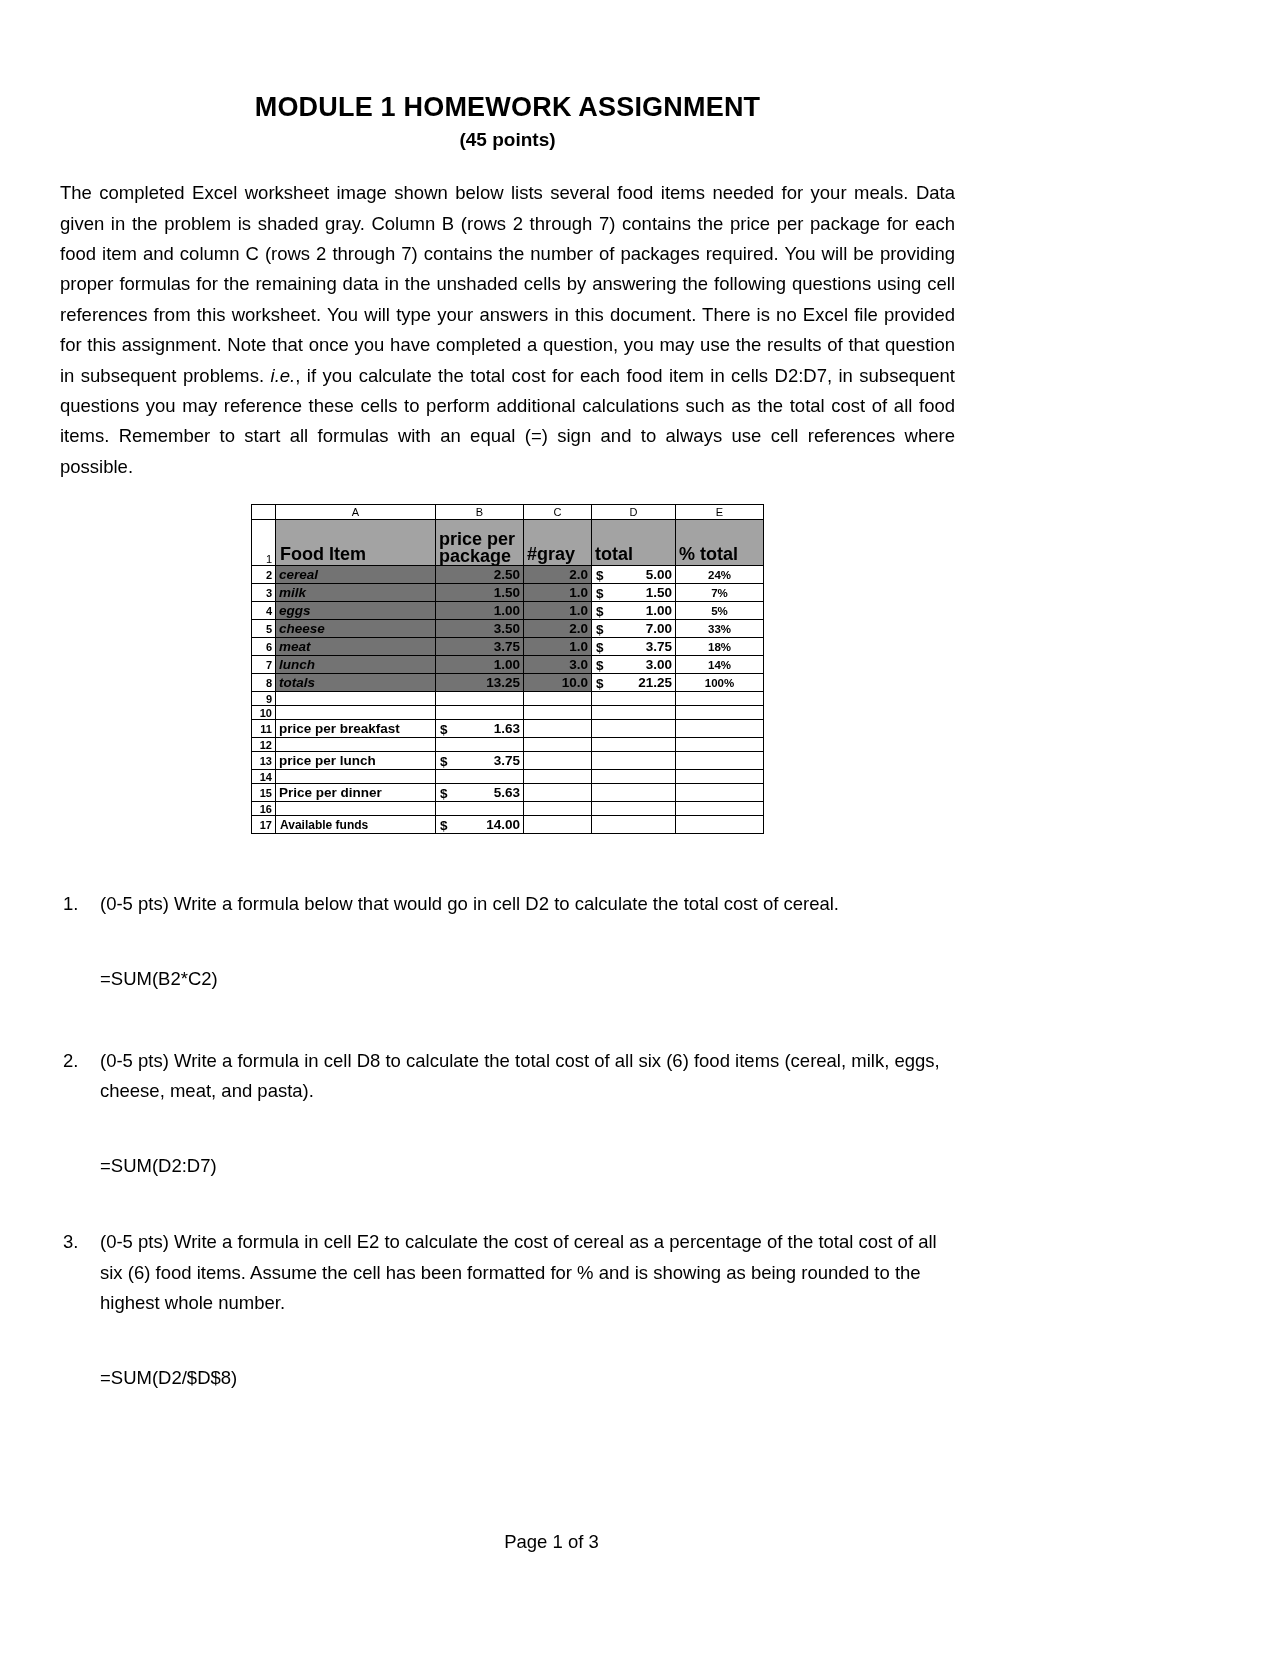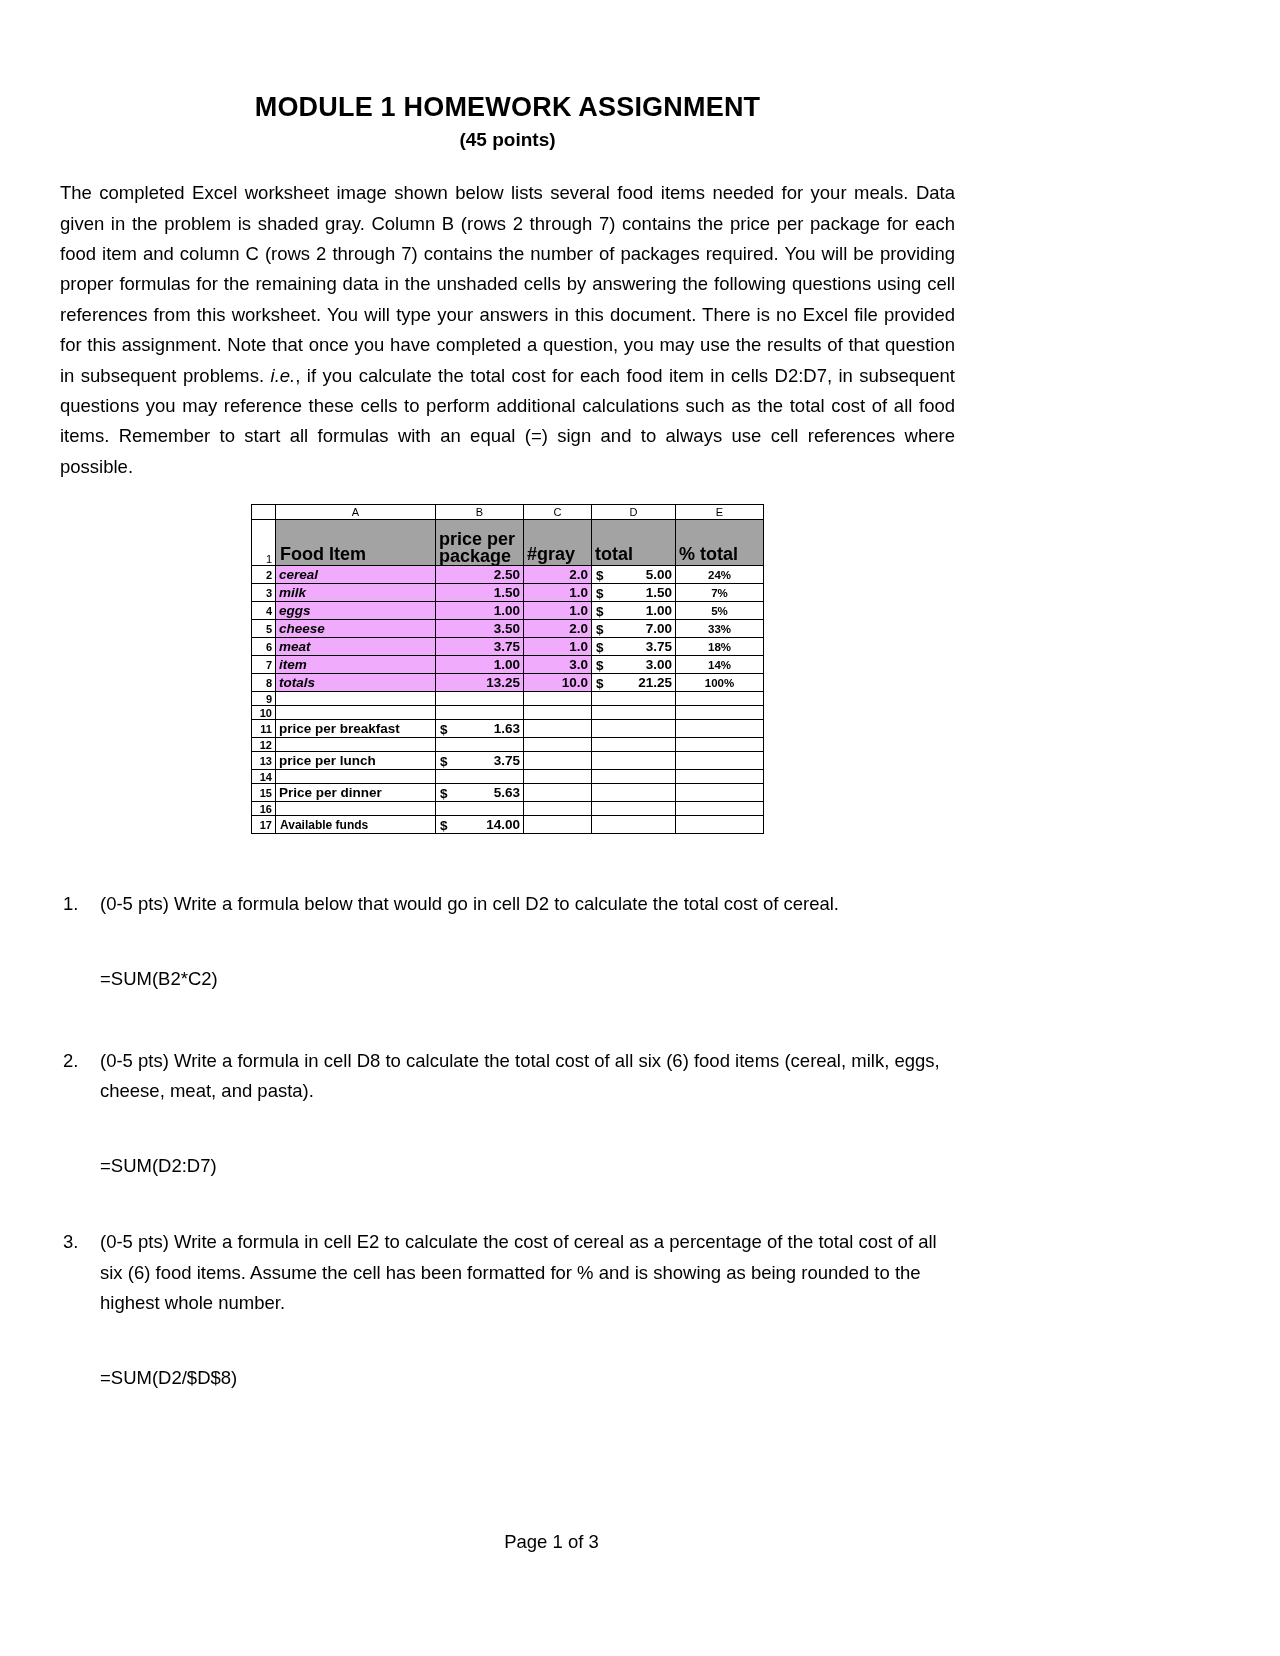--- a/index.html
+++ b/index.html
@@ -108,21 +108,21 @@
     border-right: 1.6px solid #000;
   }
 
   
   tr.r1 td { background: #a3a3a3; height: 46px; vertical-align: bottom; font-size: 18px; }
   tr.r1 td.rh { background: #ffffff; font-size: 11px; font-weight: normal; }
   tr.r1 td.hdr-wrap { white-space: normal; line-height: 17px; }
 
   
   tr.drow td { height: 18px; vertical-align: middle; }
-  .shade { background: #f0abfc; }
+  .shade { background: #737373; }
   .num   { text-align: right; }
   .ital  { font-style: italic; text-align: left; padding-left: 4px; }
   .lbl   { text-align: left; padding-left: 8px; }
   .pct   { text-align: center; font-size: 11.5px; padding-right: 4px; }
 
   
   .cur {
     position: relative;
     text-align: right;
     padding-right: 6px;
@@ -254,21 +254,21 @@
           <td class="rh">6</td>
           <td class="shade ital">meat</td>
           <td class="shade num">3.75</td>
           <td class="shade num">1.0</td>
           <td class="cur"><span class="dollar">$</span><span>3.75</span></td>
           <td class="pct">18%</td>
         </tr>
 
         <tr class="drow">
           <td class="rh">7</td>
-          <td class="shade ital">item</td>
+          <td class="shade ital">lunch</td>
           <td class="shade num">1.00</td>
           <td class="shade num">3.0</td>
           <td class="cur"><span class="dollar">$</span><span>3.00</span></td>
           <td class="pct">14%</td>
         </tr>
 
         <tr class="drow">
           <td class="rh">8</td>
           <td class="shade ital">totals</td>
           <td class="shade num">13.25</td>

